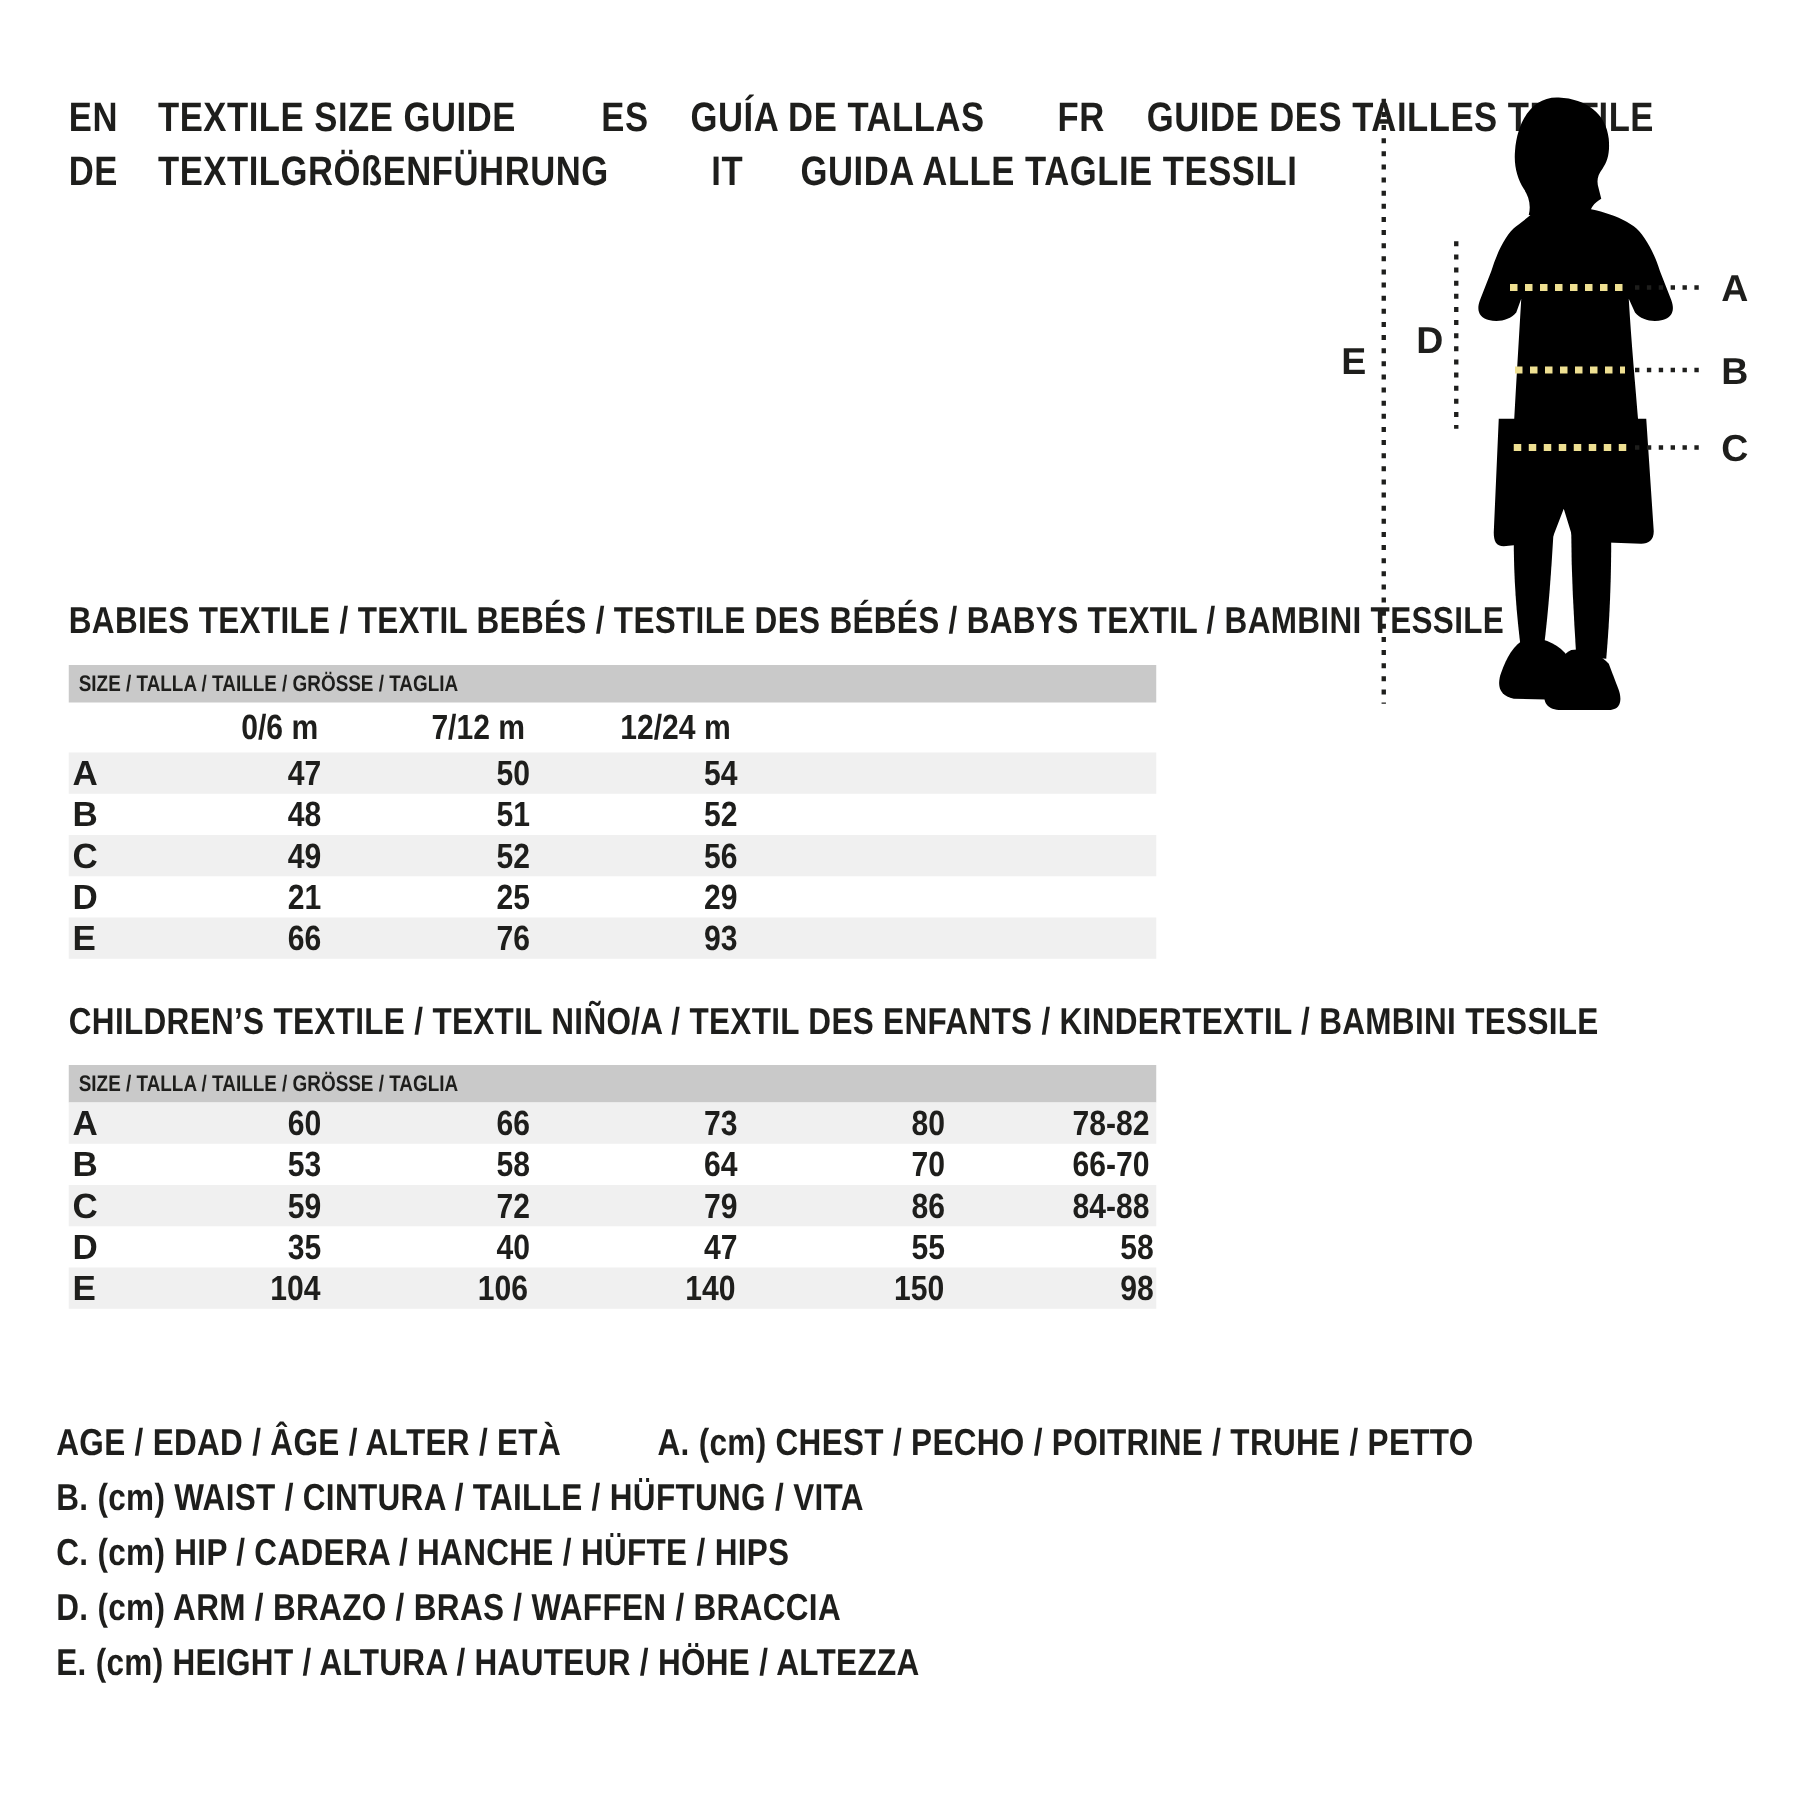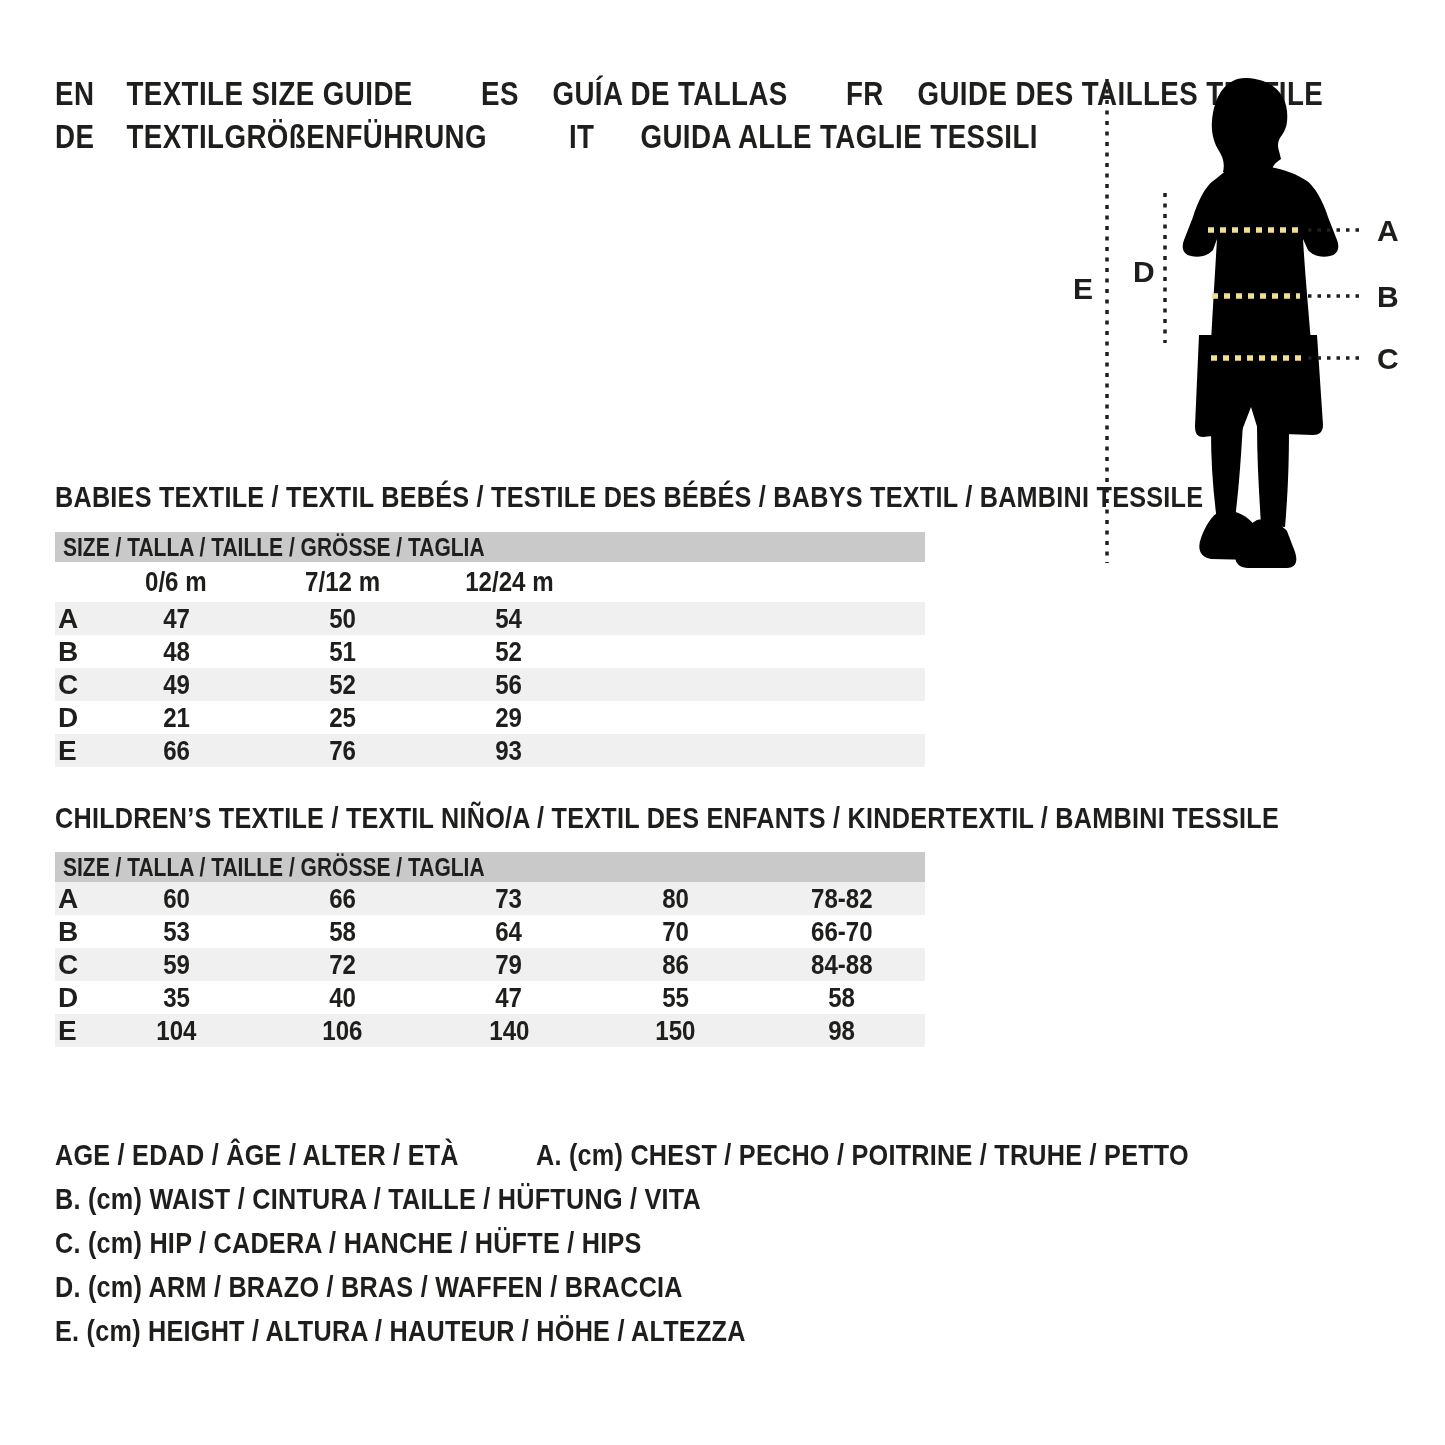--- a/index.html
+++ b/index.html
@@ -18,30 +18,30 @@
   
   #lang-block { left:55px; top:72px; }
   .lang-row { height:43px; line-height:43px; font-size:33px; font-weight:600; letter-spacing:0.5px; }
   .lang-code { display:inline-block; width:85px; }
 
   
   .sec-title { left:55px; font-size:30px; font-weight:600; line-height:40px; letter-spacing:0.3px; }
 
   
   .size-table { left:55px; width:870px; }
-  .size-bar { height:30px; background:#c9c9c9; line-height:30px; padding-left:8px; font-size:25px; font-weight:600; }
+  .size-bar { height:30px; background:#c9c9c9; line-height:30px; padding-left:8px; font-size:18px; font-weight:600; }
   .size-bar .cond { line-height:30px; }
   .thead { display:flex; height:40px; align-items:center; font-size:28px; font-weight:600; }
   .trow  { display:flex; height:33px; align-items:center; font-size:28px; font-weight:600; }
   .trow.striped { background:#f0f0f0; }
   .lcol { width:38px; padding-left:3px; box-sizing:border-box; }
-  .dcol { width:166.4px; text-align:center; }
+  .dcol { width:166.4px; text-align:right; }
 
   
-  #legend { left:55px; top:1133px; }
+  #legend { left:45px; top:1133px; }
   .legend-line { height:44px; line-height:44px; font-size:30px; font-weight:600; letter-spacing:0.3px; }
 
   
   #figure-svg { left:1050px; top:68px; }
   #figure-svg text { font-family:"Liberation Sans", sans-serif; font-weight:700; font-size:30px; fill:#1e1e1c; }
 </style>
 </head>
 <body>
 
 <div id="lang-block" class="abs"><div class="lang-row cond"><span class="lang-code">EN</span><span>TEXTILE SIZE GUIDE</span></div><div class="lang-row cond"><span class="lang-code">ES</span><span>GUÍA DE TALLAS</span></div><div class="lang-row cond"><span class="lang-code">FR</span><span>GUIDE DES TAILLES TEXTILE</span></div><div class="lang-row cond"><span class="lang-code">DE</span><span>TEXTILGRÖßENFÜHRUNG</span></div><div class="lang-row cond"><span class="lang-code">IT</span><span>GUIDA ALLE TAGLIE TESSILI</span></div></div>

